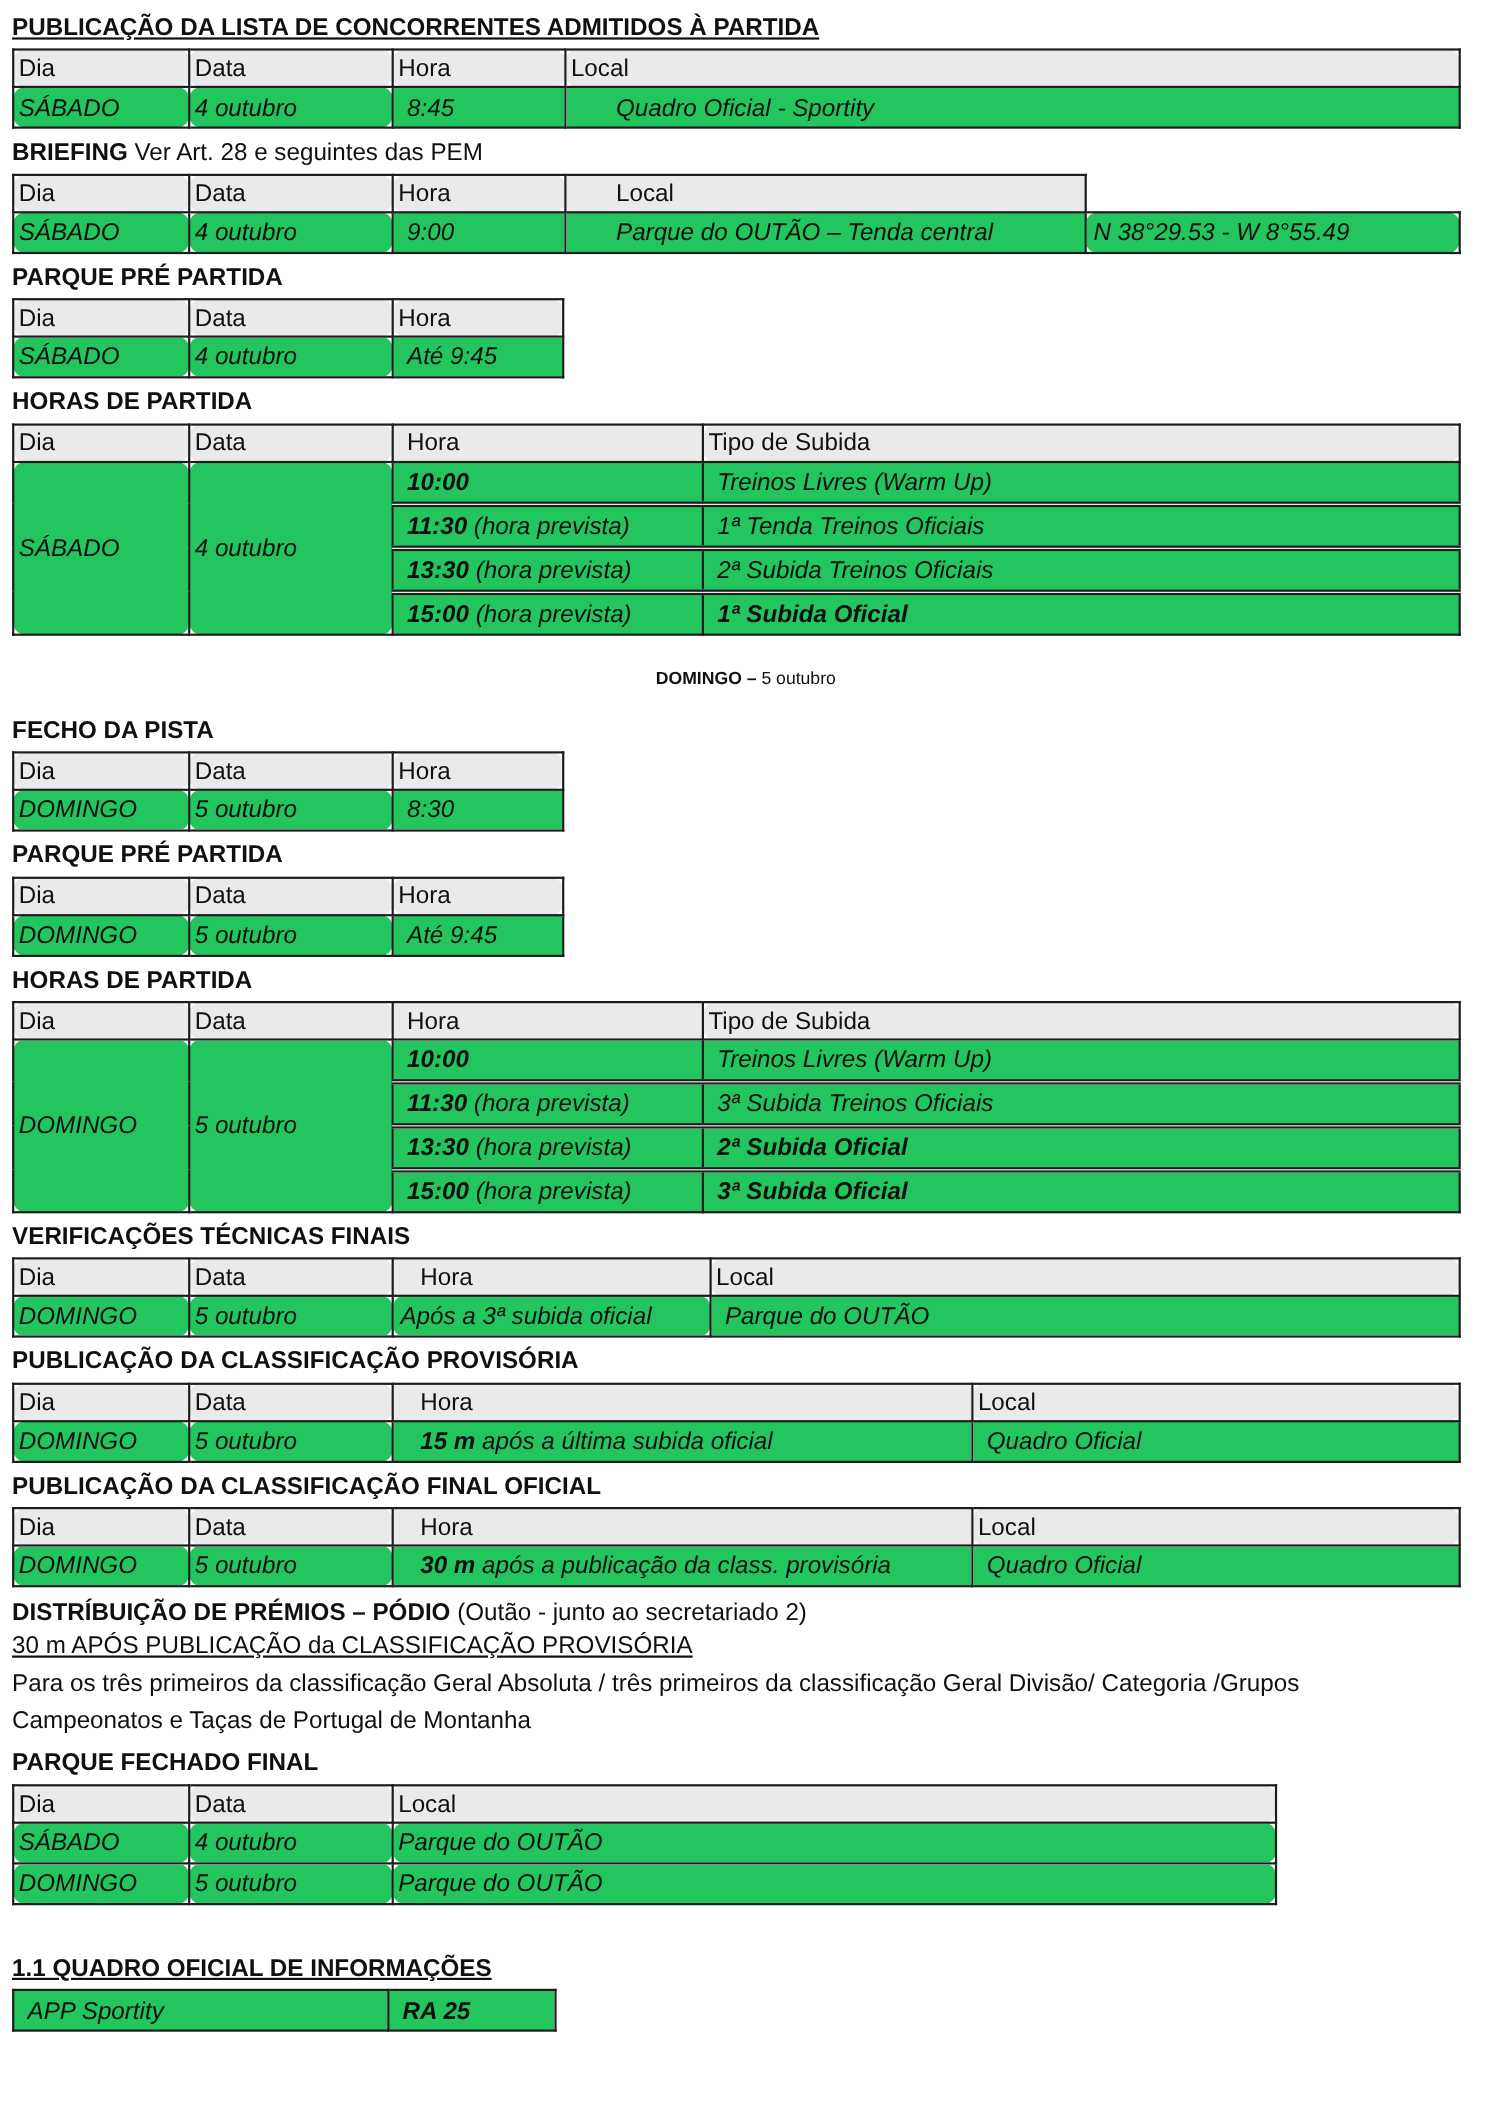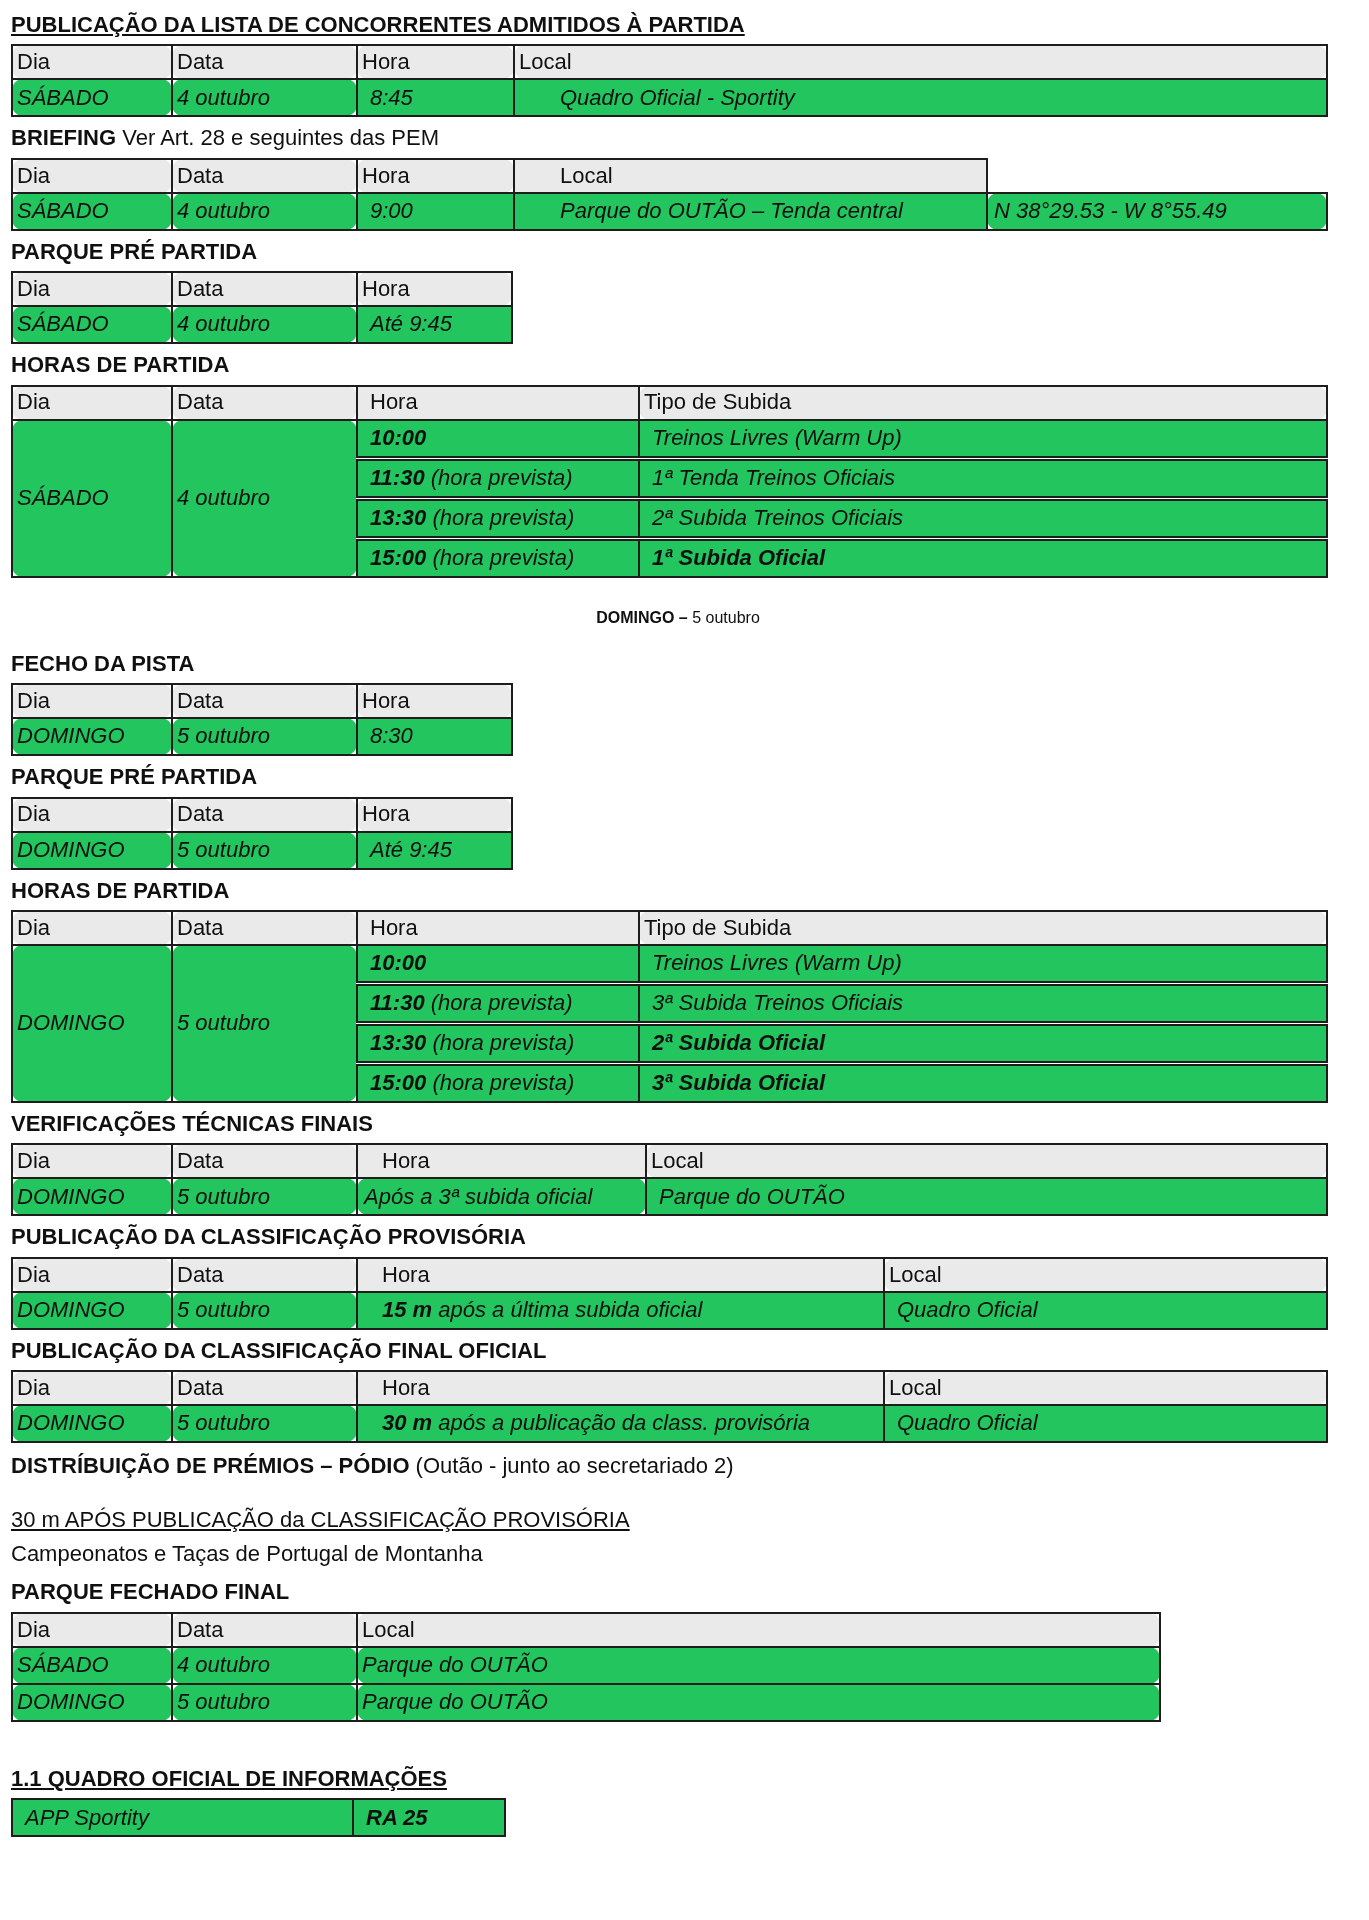--- a/index.html
+++ b/index.html
@@ -28,21 +28,21 @@
   .pad-lg{padding-left:24px;}
   .pad-xl{padding-left:45px;}
   .no-border{border:none;background:transparent;}
   
   table.gaps tbody tr + tr td{border-top:5px double #1d1d1d;}
   .day-heading{text-align:center;margin:30px 0 24px;font-size:16px;white-space:nowrap;}
   .day-heading .reg{font-weight:normal;}
   .para div{line-height:34px;white-space:nowrap;}
   .spacer-lg{height:36px;}
   .premios-title{margin-top:10px;white-space:nowrap;}
-  .premios-underline{line-height:34px;white-space:nowrap;margin-top:24px;}
+  .premios-underline{line-height:34px;white-space:nowrap;}
 </style>
 </head>
 <body>
 
 <div class="sec-title u" style="margin-top:4px;">PUBLICAÇÃO DA LISTA DE CONCORRENTES ADMITIDOS À PARTIDA</div>
 
 <table class="tbl" style="width:1317px">
   <colgroup>
       <col style="width:160px">
       <col style="width:185px">
@@ -326,20 +326,21 @@
       <td class="c">5 outubro</td>
       <td class="pad-lg"><span class="b">30 m</span><span> após a publicação da class. provisória</span></td>
       <td>Quadro Oficial</td>
     </tr>
   </tbody>
 </table>
 
 <div class="premios-title"><span class="b">DISTRÍBUIÇÃO DE PRÉMIOS – PÓDIO</span><span> (Outão - junto ao secretariado 2)</span></div>
 <div class="premios-underline u">30 m APÓS PUBLICAÇÃO da CLASSIFICAÇÃO PROVISÓRIA</div>
 <div class="para">
+  <div>Para os três primeiros da classificação Geral Absoluta / três primeiros da classificação Geral Divisão/ Categoria /Grupos</div>
   <div>Campeonatos e Taças de Portugal de Montanha</div>
 </div>
 
 <div class="sec-title">PARQUE FECHADO FINAL</div>
 
 <table class="tbl" style="width:1150px">
   <colgroup>
       <col style="width:160px">
       <col style="width:185px">
       <col>

